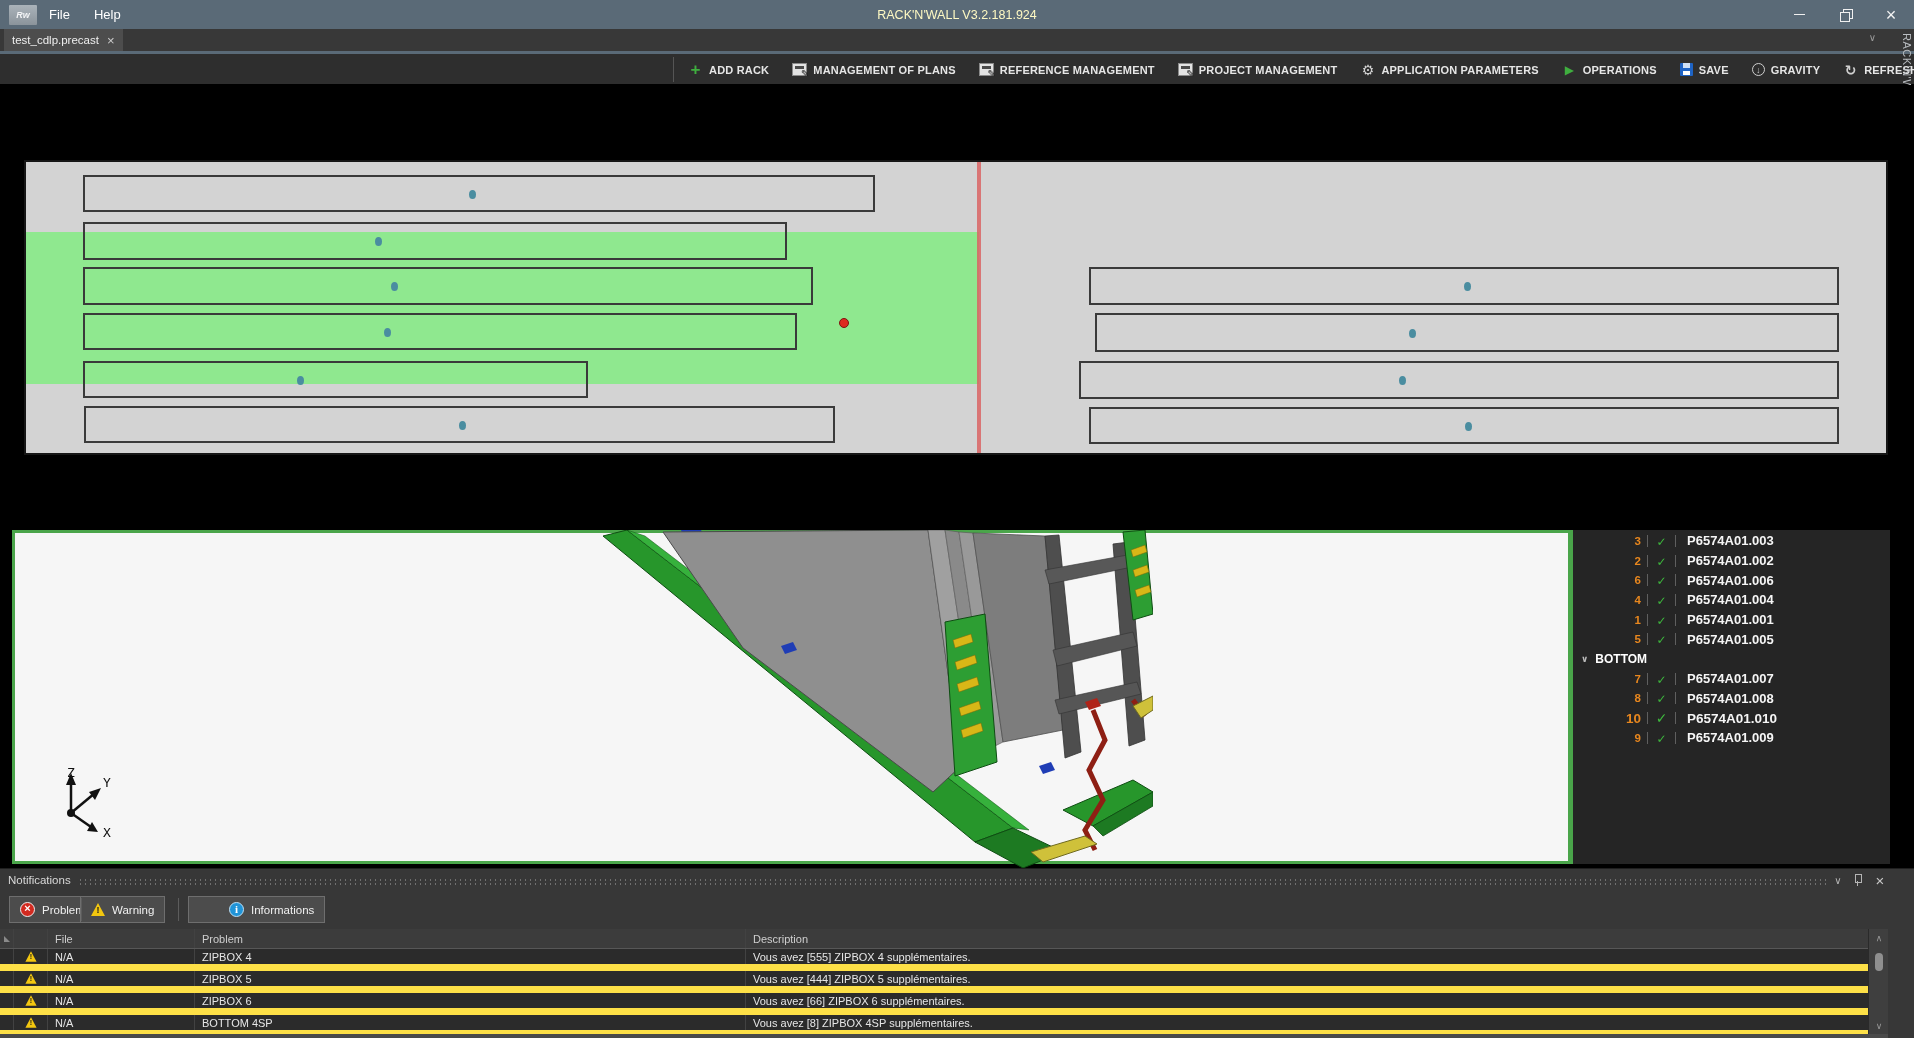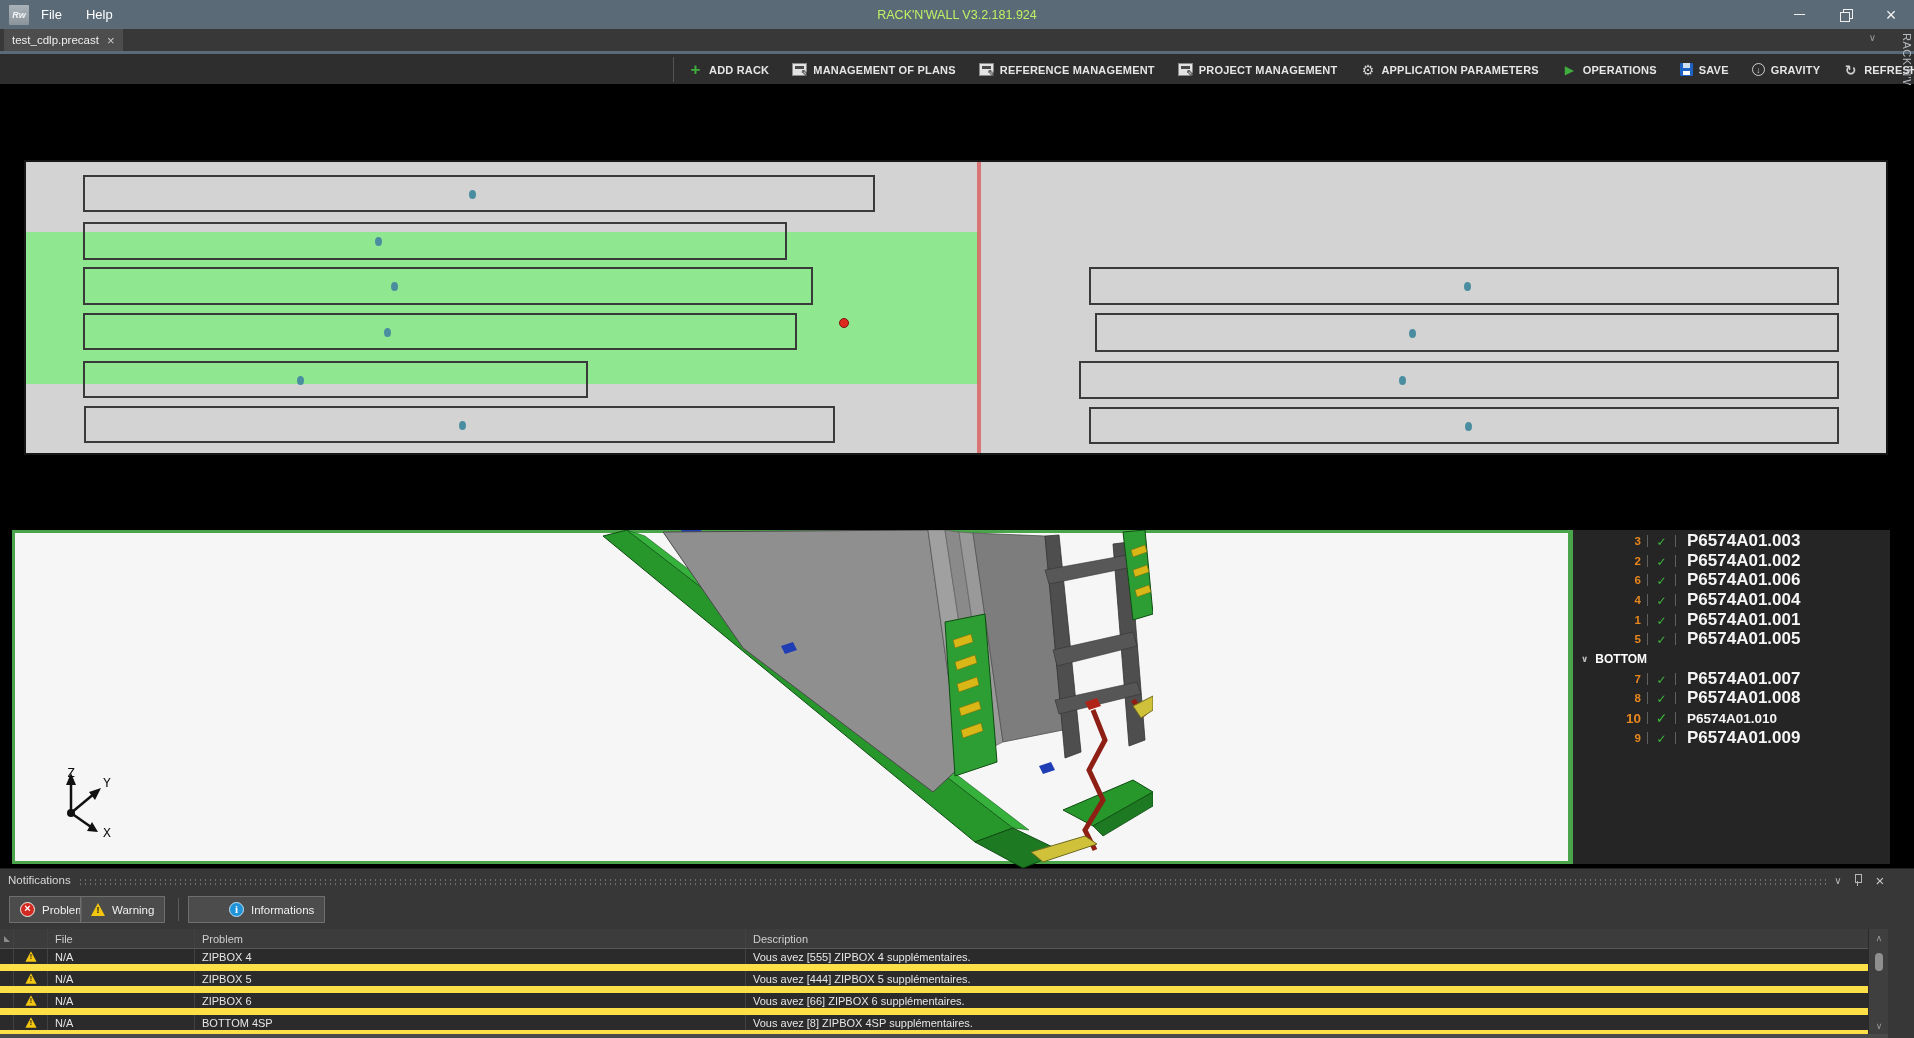--- a/index.html
+++ b/index.html
@@ -4,24 +4,24 @@
 <style>
   html,body{margin:0;padding:0;background:#000;}
   *{box-sizing:border-box;}
   body{width:1914px;height:1038px;position:relative;overflow:hidden;
        font-family:"Liberation Sans","DejaVu Sans",sans-serif;
        -webkit-font-smoothing:antialiased;}
   .abs{position:absolute;}
 
   
   .titlebar{left:0;top:0;width:1914px;height:29px;background:#5a6a77;display:flex;align-items:center;}
-  .app-icon{width:20px;height:20px;margin-left:9px;background:linear-gradient(#aab3ba,#8b949b);
+  .app-icon{width:28px;height:20px;margin-left:9px;background:linear-gradient(#aab3ba,#8b949b);
             color:#f2f4f6;font-size:9px;font-weight:bold;display:flex;align-items:center;justify-content:center;border-radius:1px;font-style:italic;}
   .menu-item{color:#ffffff;font-size:13px;padding:0 12px;height:29px;display:flex;align-items:center;}
-  .win-title{position:absolute;left:0;right:0;text-align:center;color:#bef264;font-size:12.5px;pointer-events:none;}
+  .win-title{position:absolute;left:0;right:0;text-align:center;color:#fef9c3;font-size:12.5px;pointer-events:none;}
   .win-controls{margin-left:auto;display:flex;height:29px;}
   .wc{width:46px;height:29px;display:flex;align-items:center;justify-content:center;position:relative;}
   .wc-min::before{content:"";width:11px;height:1px;background:#f0f0f0;display:block;}
   .wc-max::before{content:"";position:absolute;width:8px;height:8px;border:1px solid #f0f0f0;left:21px;top:9px;background:#5a6a77;}
   .wc-max::after{content:"";position:absolute;width:8px;height:8px;border:1px solid #f0f0f0;left:18px;top:12px;background:#5a6a77;}
   .wc-close::before{content:"×";color:#f4f4f4;font-size:18px;line-height:1;}
 
   
   .tabrow{left:0;top:29px;width:1914px;height:22px;background:#383838;}
   .doc-tab{position:absolute;left:4px;top:0;height:22px;background:#4d4d4d;display:flex;align-items:center;padding:0 8px;}
@@ -74,21 +74,21 @@
   .axis-svg text{font-size:13px;fill:#111;font-family:"DejaVu Sans Mono",monospace;}
 
   
   .pl-green{left:1568px;top:530px;width:5px;height:334px;background:#4aa54a;}
   .partlist{left:1573px;top:530px;width:317px;height:334px;background:#252525;overflow:hidden;padding-top:1px;}
   .pl-row{display:flex;align-items:center;height:19.7px;padding-left:42px;}
   .pl-num{width:26px;text-align:right;color:#e8871e;font-size:11.5px;font-weight:bold;}
   .pl-vsep{width:1px;height:12px;background:#5f5f5f;margin:0 6px;}
   .pl-check{width:15px;text-align:center;}
   .pl-check::before{content:"✓";color:#3db83d;font-size:12px;font-weight:bold;}
-  .pl-name{color:#f5f5f5;font-size:17px;font-weight:bold;margin-left:5px;white-space:nowrap;}
+  .pl-name{color:#f5f5f5;font-size:13px;font-weight:bold;margin-left:5px;white-space:nowrap;}
   .pl-row.emph .pl-num{font-size:13.5px;}
   .pl-row.emph .pl-name{font-size:13.5px;}
   .pl-row.emph .pl-check::before{font-size:14px;}
   .pl-group{display:flex;align-items:center;height:19.7px;padding-left:8px;color:#ffffff;font-size:12px;font-weight:bold;}
   .pl-group .chev{color:#bbbbbb;font-size:9px;margin-right:7px;}
   .pl-group .chev::before{content:"∨";}
 
   
   .notif{left:0;top:868px;width:1914px;height:170px;background:#373737;border-top:1px solid #1f1f1f;}
   .notif-title{position:absolute;left:8px;top:5px;color:#d8d8d8;font-size:11.5px;}

